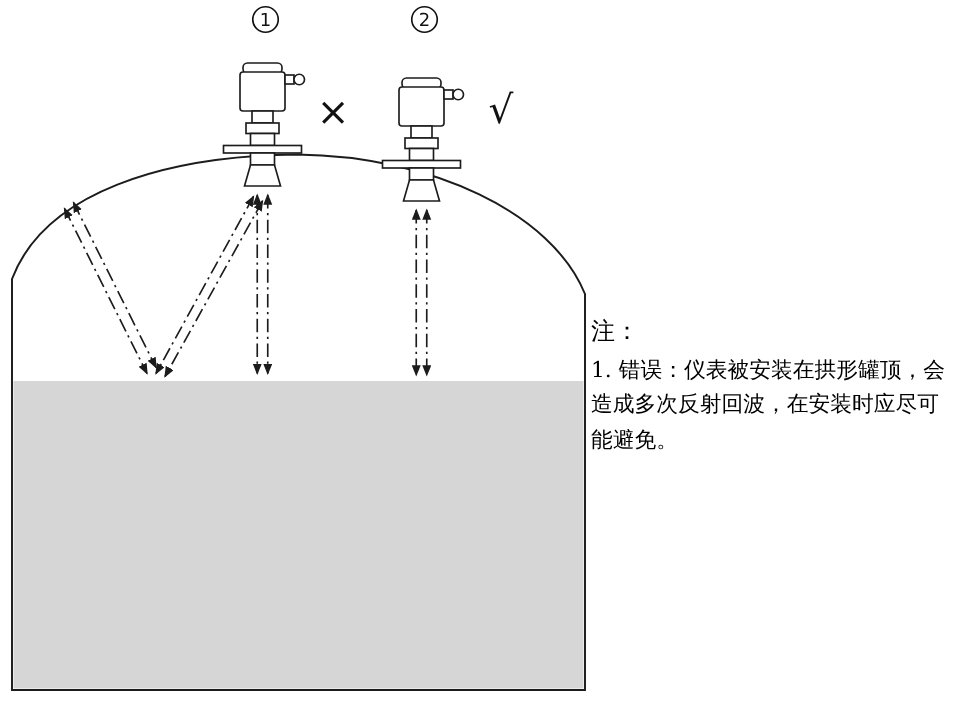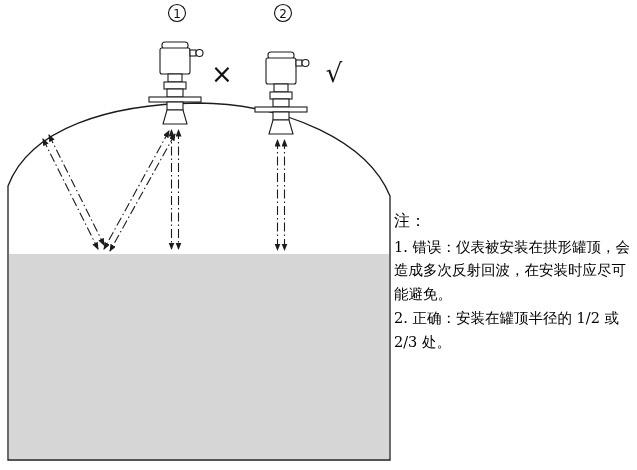--- a/index.html
+++ b/index.html
@@ -82,16 +82,15 @@
       <text x="283" y="17.5" text-anchor="middle" class="lbl">2</text>
     </g>
 
     <text x="222" y="83" text-anchor="middle" class="mark">×</text>
     <text x="334" y="82" text-anchor="middle" class="mark">√</text>
   </svg>
 
   <div class="note">
     <div class="note-title">注：</div>
     <div class="note-item">1. 错误：仪表被安装在拱形罐顶，会造成多次反射回波，在安装时应尽可能避免。</div>
-    <div class="note-item">2. 正确：安装在罐顶半径的 1/2 或 2/3 处。</div>
   </div>
 
 </div>
 
 </body></html>

